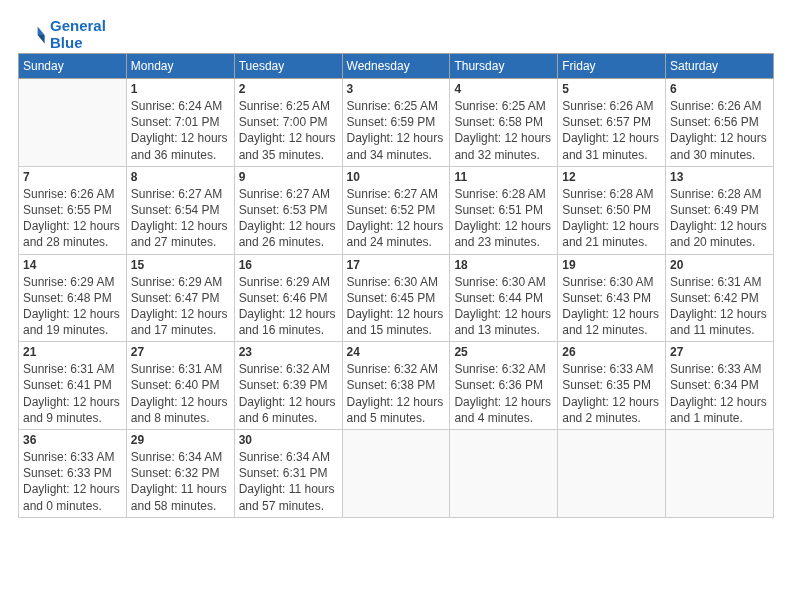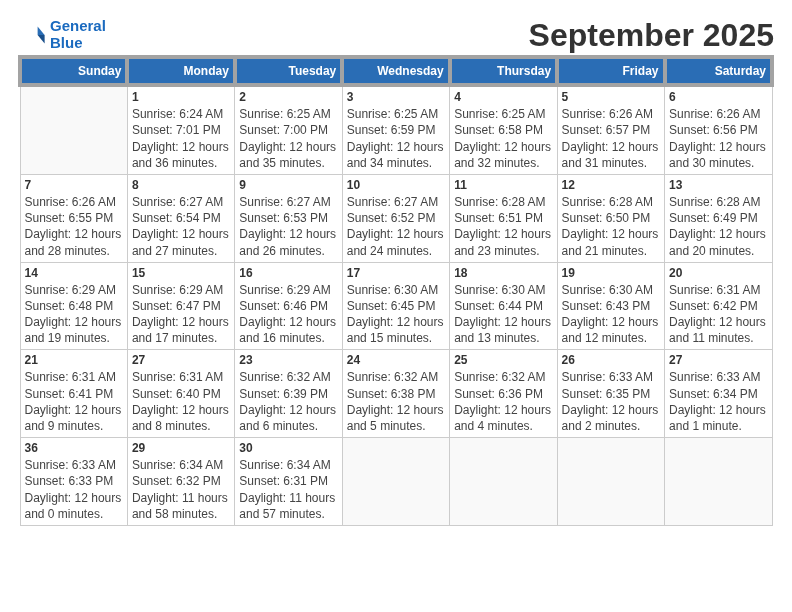--- a/index.html
+++ b/index.html
@@ -54,24 +54,24 @@
     }
     .calendar {
       width: 100%;
       border-collapse: collapse;
       font-size: 10.5px;
     }
     .calendar th {
       background: #2a6db5;
       color: #fff;
       padding: 5px 4px;
-      text-align: right;
+      text-align: left;
       font-size: 12px;
-      font-weight: bold;
-      border: 4px solid #a3a3a3;
+      font-weight: normal;
+      border: 1px solid #a3a3a3;
     }
     .calendar td {
       border: 1px solid #ccc;
       vertical-align: top;
       padding: 3px 4px;
       width: 106px;
       min-height: 70px;
       background: #fff;
     }
     .calendar td.empty {
@@ -102,21 +102,20 @@
       <svg class="logo-icon" viewBox="0 0 40 40">
         <polygon points="28,8 38,20 28,20" fill="#2a6db5"></polygon>
         <polygon points="28,20 38,20 38,32" fill="#1a4f8a"></polygon>
       </svg>
       <div class="logo-text">
         <div><span>General</span></div>
         <div><span>Blue</span></div>
       </div>
     </div>
     <div class="title-block">
-      <div class="main-title">September 2025</div>
     </div>
   </div>
 
   <table class="calendar">
     <thead>
       <tr>
       <th>Sunday</th>
           <th>Monday</th>
           <th>Tuesday</th>
           <th>Wednesday</th>

